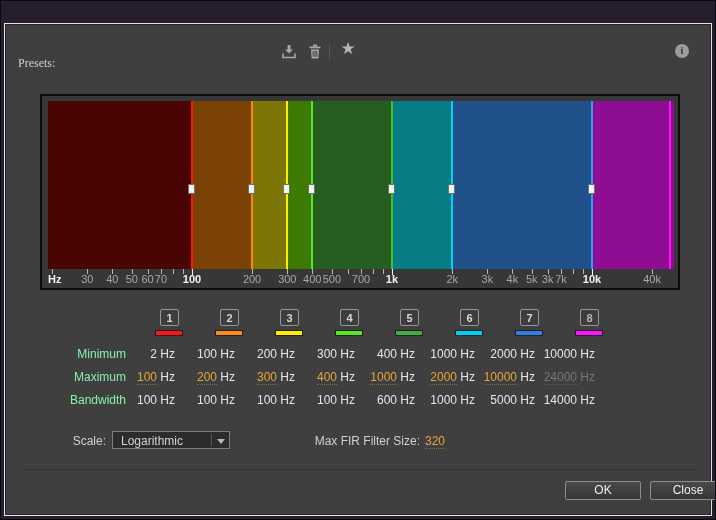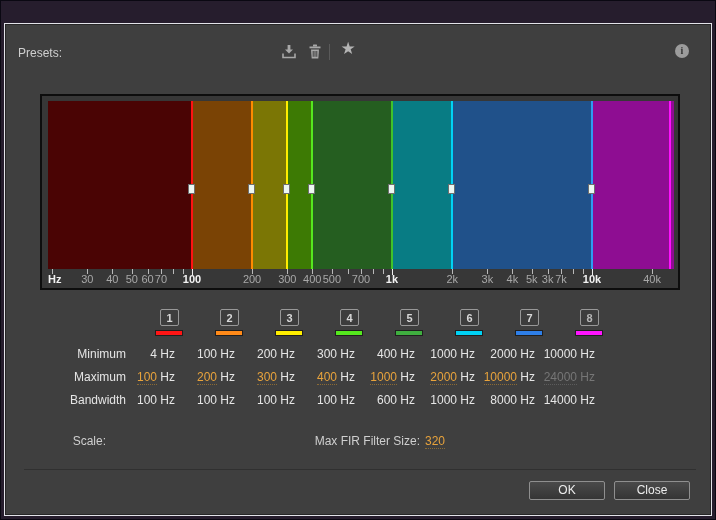--- a/index.html
+++ b/index.html
@@ -16,21 +16,21 @@
   #title-text{position:absolute;left:8px;top:3px;font-size:12px;color:#f4f4f4;text-shadow:0 1px 2px rgba(0,0,0,.8);}
   #btn-close{position:absolute;right:4px;top:2px;width:17px;height:15px;border-radius:2px;
     background:linear-gradient(180deg,#f0a183 0%,#d55f3a 45%,#b03a22 50%,#c34f2d 100%);
     border:1px solid rgba(255,235,225,.8);box-shadow:0 0 0 1px #561d12;
     color:#fff;font-size:9px;font-weight:bold;text-align:center;line-height:13px;cursor:pointer;}
   
   #clientframe{position:absolute;left:3px;right:3px;top:22px;bottom:3px;background:#e2e2e8;}
   #client{position:absolute;left:1px;right:1px;top:1px;bottom:1px;background:#3f3f3f;border:1px solid #262626;}
   .lbl{position:absolute;font-size:12px;color:#cfcfcf;white-space:nowrap;}
   
-  #presets-label{left:12px;top:21px;width:42px;text-align:right;}
+  #presets-label{left:12px;top:31px;width:42px;font-family:Liberation Serif, serif;}
   #presets-combo{position:absolute;left:58px;top:16px;width:208px;height:20px;background:#262626;
     border:1px solid #b8892e;box-shadow:0 0 0 1px #6b5categorie;border-radius:1px;cursor:pointer;}
   #presets-combo{box-shadow:0 0 2px rgba(222,160,60,.5);}
   #presets-value{position:absolute;left:10px;top:3px;font-size:12px;color:#d0d0d0;}
   .combo-sep{position:absolute;top:2px;bottom:2px;width:1px;background:#555;}
   .combo-arrow{position:absolute;width:0;height:0;border-left:4px solid transparent;border-right:4px solid transparent;border-top:5px solid #b8b8b8;}
   #presets-combo .combo-sep{right:18px;}
   #presets-combo .combo-arrow{right:5px;top:8px;}
   .toolicon{position:absolute;width:18px;height:18px;cursor:pointer;}
   #icon-save{left:274px;top:18px;}
@@ -49,36 +49,36 @@
   .tick{position:absolute;top:0;width:1px;height:5px;background:#b9b9b9;}
   .tick.major{background:#efefef;height:6px;}
   .ticklabel{position:absolute;top:4px;font-size:11px;color:#a8a8a8;transform:translateX(-50%);white-space:nowrap;}
   .ticklabel.major{color:#f2f2f2;font-weight:bold;}
   .ticklabel.unit{transform:none;font-weight:bold;color:#f2f2f2;}
   
   .badge{position:absolute;top:284px;width:19px;height:17px;background:#3d3d3d;border:1px solid #989898;border-radius:2px;
     color:#d8d8d8;font-size:11px;font-weight:bold;text-align:center;line-height:16px;cursor:pointer;}
   .colorbar{position:absolute;top:305px;width:28px;height:6px;border:1px solid #1f1f1f;}
   
-  .rowlabel{position:absolute;width:110px;text-align:right;font-size:12px;color:#e5e5e5;}
+  .rowlabel{position:absolute;width:110px;text-align:right;font-size:12px;color:#86efac;}
   .cell{position:absolute;width:60px;text-align:right;font-size:12px;color:#e6e6e6;white-space:nowrap;}
   .cell .num-edit{color:#e8a33c;border-bottom:1px dotted #8a6a35;cursor:text;}
   .cell.disabled, .cell.disabled .num-edit{color:#767676;border-color:#5c5c5c;cursor:default;}
   
   #scale-label{left:40px;top:409px;width:60px;text-align:right;}
   #scale-combo{position:absolute;left:106px;top:406px;width:118px;height:18px;background:#2c2c2c;border:1px solid #7d7d7d;cursor:pointer;}
   #scale-value{position:absolute;left:8px;top:2px;font-size:12px;color:#d2d2d2;}
   #scale-combo .combo-sep{right:17px;}
   #scale-combo .combo-arrow{right:4px;top:7px;}
   #fir-label{left:254px;top:409px;width:160px;text-align:right;}
   #fir-value{position:absolute;left:419px;top:409px;font-size:12px;color:#e8a33c;border-bottom:1px dotted #8a6a35;cursor:text;}
   
   #footer-divider{position:absolute;left:18px;top:444px;width:672px;height:1px;background:#252525;border-bottom:1px solid rgba(255,255,255,.05);}
   .btn{position:absolute;top:456px;width:76px;height:19px;border-radius:2px;border:1px solid #8f8f8f;
-    background:linear-gradient(180deg,#4a4a4a,#353535);color:#ececec;font-size:12px;text-align:center;line-height:17px;cursor:pointer;}
+    background:linear-gradient(180deg,#4a4a4a,#353535);color:#ececec;font-size:12px;text-align:center;line-height:17px;cursor:pointer;margin-left:36px;}
   #btn-ok{left:523px;}
   #btn-close2{left:608px;}
   svg{display:block;}
 </style>
 </head>
 <body>
 
 <div id="window">
   <div id="clientframe">
   <div id="client">
@@ -197,21 +197,21 @@
           <div class="colorbar" style="left: 389px; background: rgb(63, 174, 63);"></div>
           <div class="badge" style="left: 454px;">6</div>
           <div class="colorbar" style="left: 449px; background: rgb(0, 210, 245);"></div>
           <div class="badge" style="left: 514px;">7</div>
           <div class="colorbar" style="left: 509px; background: rgb(46, 127, 232);"></div>
           <div class="badge" style="left: 574px; color: rgb(182, 182, 182);">8</div>
           <div class="colorbar" style="left: 569px; background: rgb(255, 20, 255);"></div>
         </div>
     <div id="table">
           <div class="rowlabel" style="left: 10px; top: 322px;">Minimum</div>
-          <div class="cell" style="left: 109px; top: 322px;">4 Hz</div>
+          <div class="cell" style="left: 109px; top: 322px;">2 Hz</div>
           <div class="cell" style="left: 169px; top: 322px;">100 Hz</div>
           <div class="cell" style="left: 229px; top: 322px;">200 Hz</div>
           <div class="cell" style="left: 289px; top: 322px;">300 Hz</div>
           <div class="cell" style="left: 349px; top: 322px;">400 Hz</div>
           <div class="cell" style="left: 409px; top: 322px;">1000 Hz</div>
           <div class="cell" style="left: 469px; top: 322px;">2000 Hz</div>
           <div class="cell" style="left: 529px; top: 322px;">10000 Hz</div>
           <div class="rowlabel" style="left: 10px; top: 345px;">Maximum</div>
           <div class="cell" style="left: 109px; top: 345px;"><span class="num-edit">100</span><span> Hz</span></div>
           <div class="cell" style="left: 169px; top: 345px;"><span class="num-edit">200</span><span> Hz</span></div>
@@ -221,25 +221,30 @@
           <div class="cell" style="left: 409px; top: 345px;"><span class="num-edit">2000</span><span> Hz</span></div>
           <div class="cell" style="left: 469px; top: 345px;"><span class="num-edit">10000</span><span> Hz</span></div>
           <div class="cell disabled" style="left: 529px; top: 345px;"><span class="num-edit">24000</span><span> Hz</span></div>
           <div class="rowlabel" style="left: 10px; top: 368px;">Bandwidth</div>
           <div class="cell" style="left: 109px; top: 368px;">100 Hz</div>
           <div class="cell" style="left: 169px; top: 368px;">100 Hz</div>
           <div class="cell" style="left: 229px; top: 368px;">100 Hz</div>
           <div class="cell" style="left: 289px; top: 368px;">100 Hz</div>
           <div class="cell" style="left: 349px; top: 368px;">600 Hz</div>
           <div class="cell" style="left: 409px; top: 368px;">1000 Hz</div>
-          <div class="cell" style="left: 469px; top: 368px;">8000 Hz</div>
+          <div class="cell" style="left: 469px; top: 368px;">5000 Hz</div>
           <div class="cell" style="left: 529px; top: 368px;">14000 Hz</div>
         </div>
 
     <div class="lbl" id="scale-label">Scale:</div>
+    <div id="scale-combo">
+      <span id="scale-value">Logarithmic</span>
+      <span class="combo-sep"></span>
+      <span class="combo-arrow"></span>
+    </div>
 
     <div class="lbl" id="fir-label">Max FIR Filter Size:</div>
     <div id="fir-value">320</div>
 
     <div id="footer-divider"></div>
     <div class="btn" id="btn-ok">OK</div>
     <div class="btn" id="btn-close2">Close</div>
 
   </div>
   </div>

